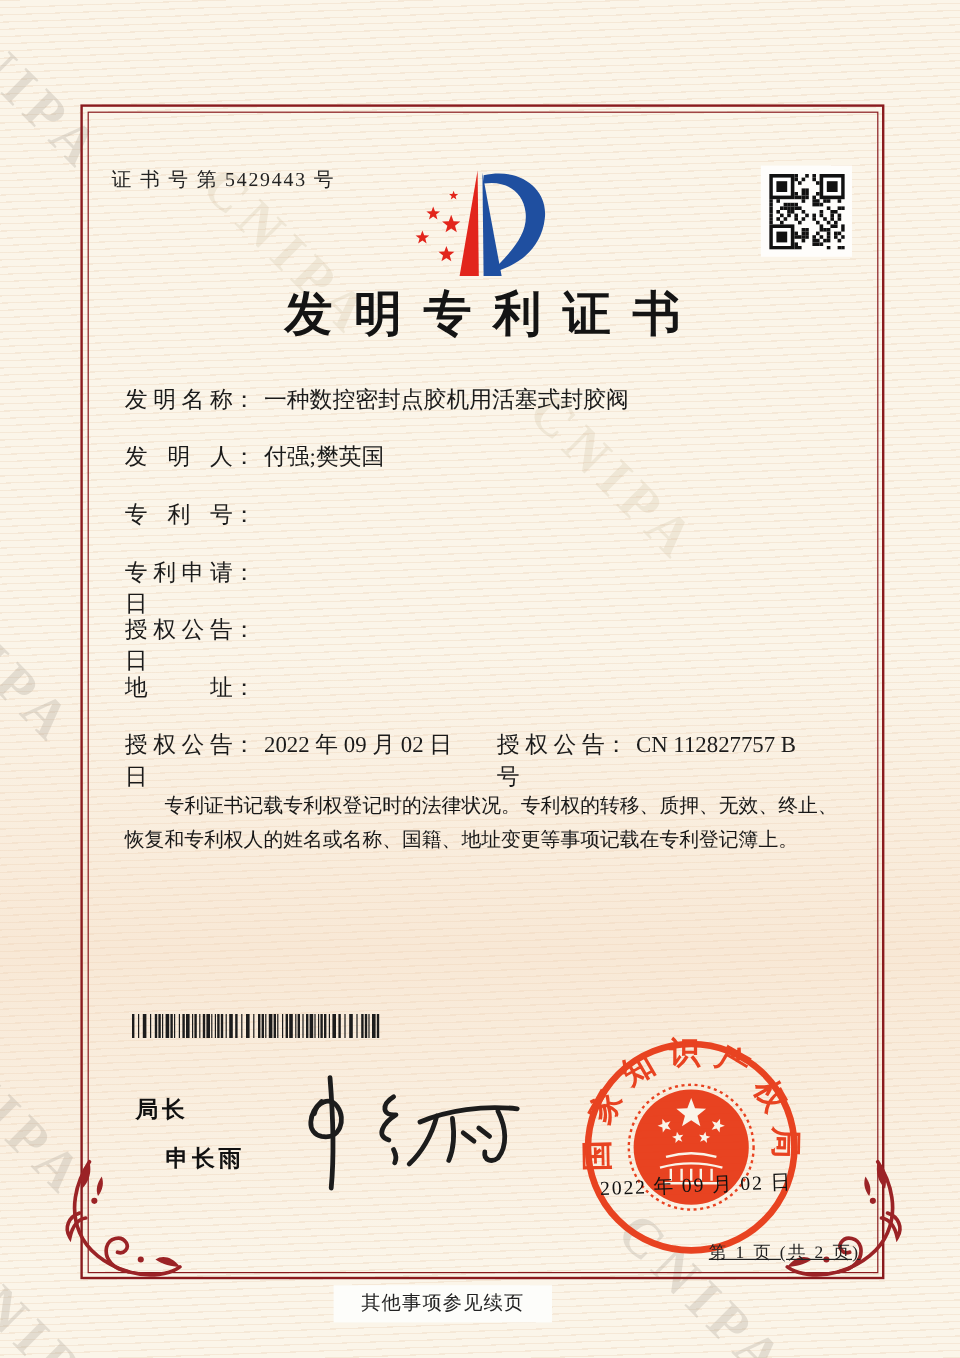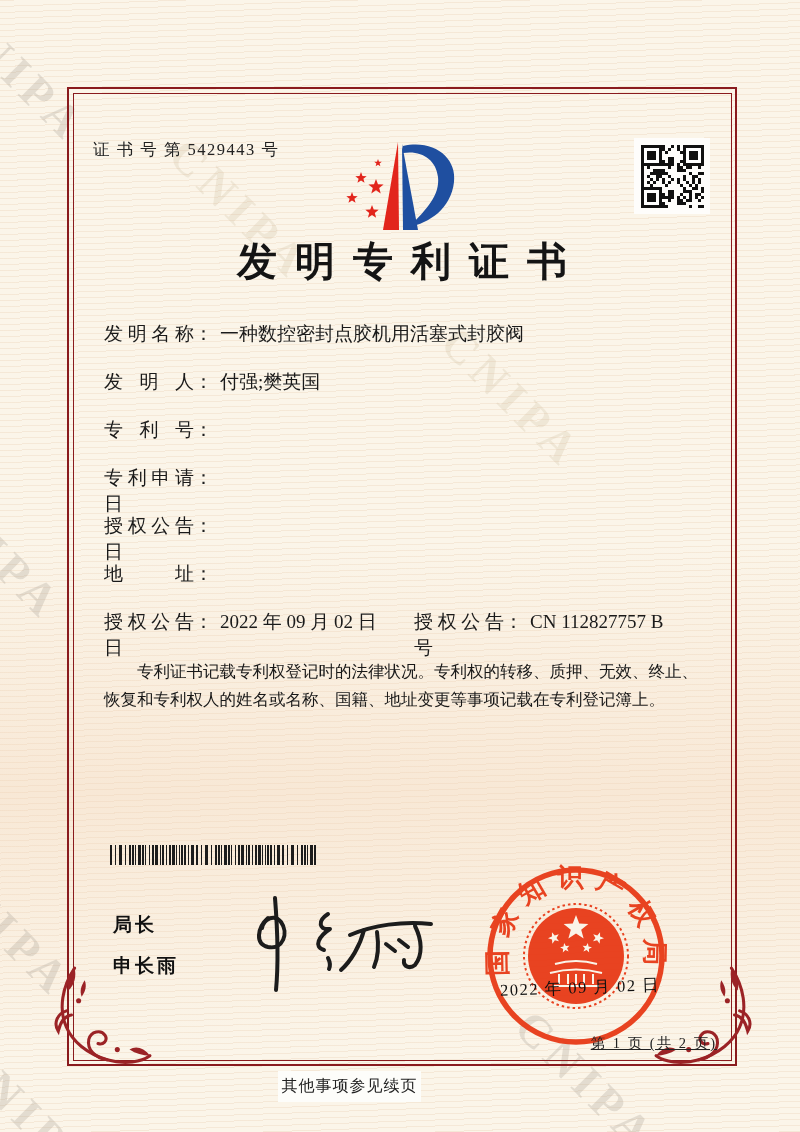--- a/index.html
+++ b/index.html
@@ -56,32 +56,32 @@
 
   .paragraphs { left:104px; top:658px; width:596px; font-size:16.5px; line-height:27.5px;
                 color:#181818; font-weight:500; }
   .paragraphs p { text-indent:2em; }
 
   .barcode { left:110px; top:845px; width:212px; height:20px; display:flex; align-items:stretch; }
   .barcode .bar { background:#1c1c1c; height:100%; }
 
   .signer { left:113px; top:912px; font-family:"Liberation Sans","DejaVu Sans",sans-serif;
             font-weight:bold; font-size:19px; letter-spacing:3px; color:#111; }
-  .signer .name { margin-top:15px; }
+  .signer .name { margin-top:15px;margin-left:25px; }
 
   .signature-svg { left:238px; top:888px; }
 
   .seal-svg { left:481px; top:861px; opacity:0.95; }
   .seal-date { left:500px; top:977px; width:160px; font-size:16.5px; letter-spacing:1.5px;
                color:#111; transform:rotate(-2deg); font-weight:500; white-space:nowrap; }
 
   .page-footer { left:47px; top:1034px; width:670px; text-align:right;
                  font-size:14.5px; letter-spacing:2px; color:#222;text-decoration:underline; }
 
-  .note-box { left:278px; top:1071px; width:143px; height:31px; background:#fdfdfa;
+  .note-box { left:278px; top:1071px; width:182px; height:31px; background:#fdfdfa;
               display:flex; align-items:center; justify-content:center;
               font-size:16px; letter-spacing:1px; color:#222; }
 </style>
 </head>
 <body>
 
 <div class="wm gray" style="left:-28px; top:-10px;">CNIPA</div>
 <div class="wm tan" style="left:196px; top:128px;">CNIPA</div>
 <div class="wm tan" style="left:468px; top:316px;">CNIPA</div>
 <div class="wm gray" style="left:-52px; top:468px;">CNIPA</div>

